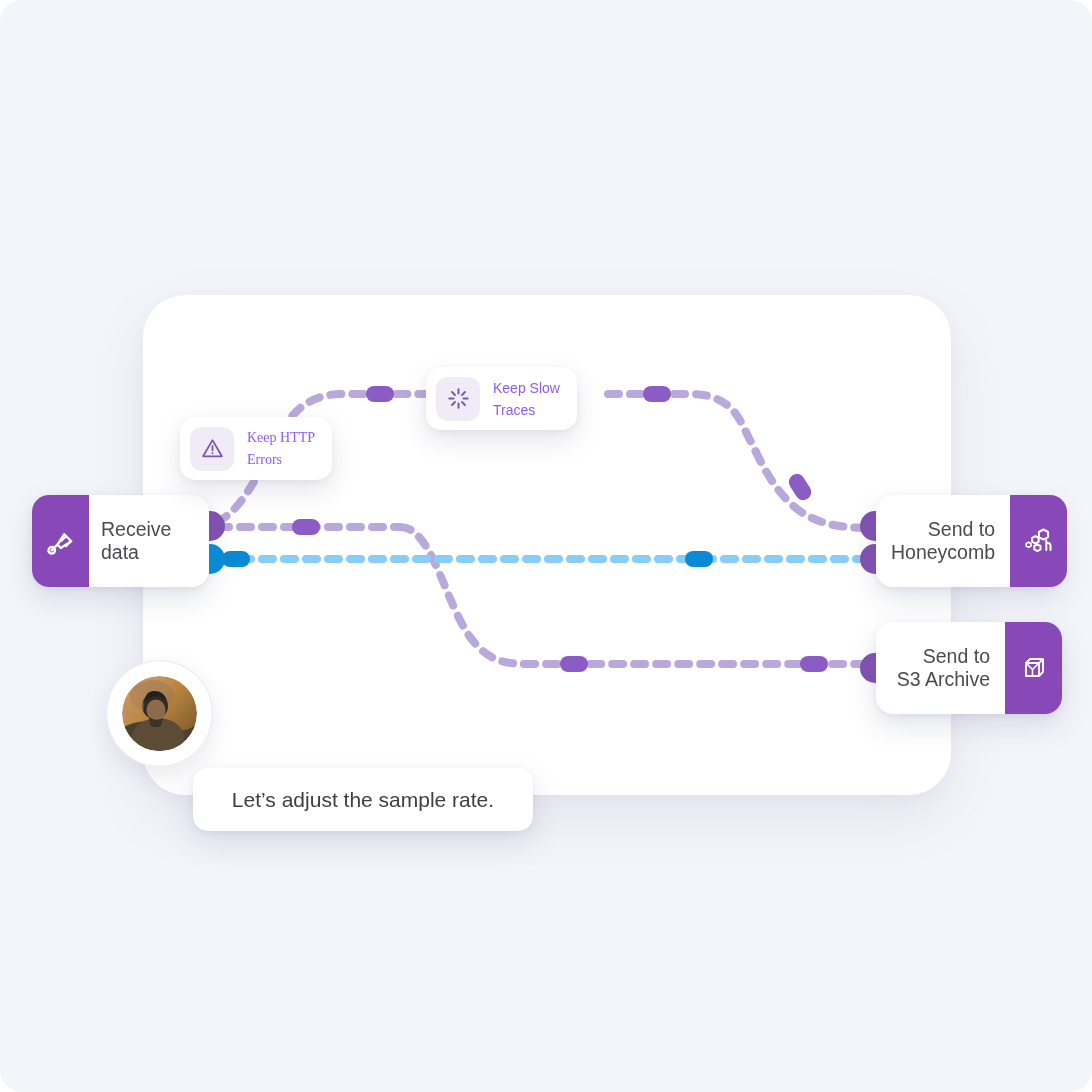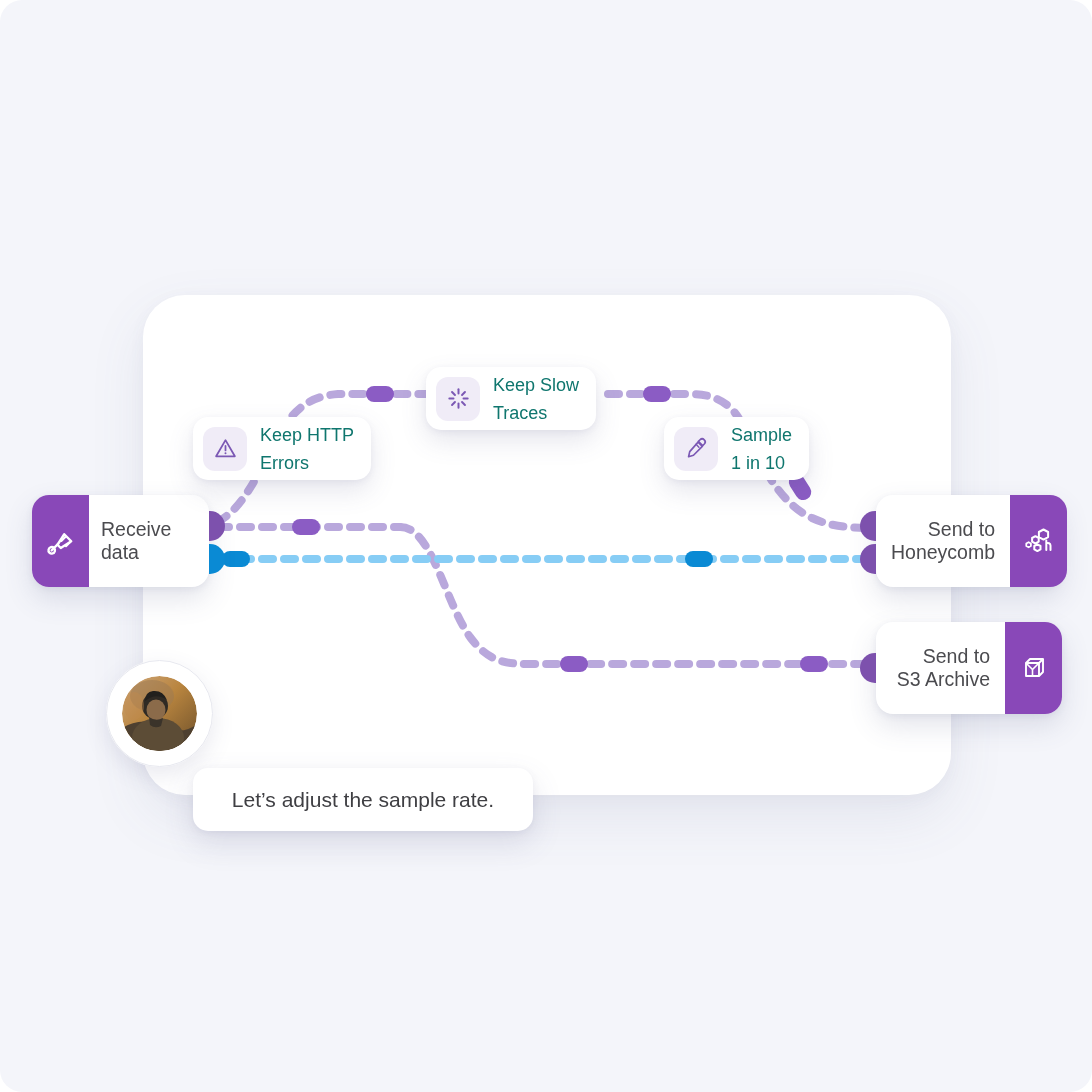--- a/index.html
+++ b/index.html
@@ -139,27 +139,27 @@
     height: 44px;
     flex: 0 0 44px;
     border-radius: 12px;
     background: #f0ecf7;
     display: flex;
     align-items: center;
     justify-content: center;
     margin-right: 13px;
   }
   .rule-label {
-    font-size: 18px;
-    line-height: 28px;
-    color: #0f766e;
+    font-size: 14px;
+    line-height: 22px;
+    color: #8b5cf6;
     white-space: pre-line;
   }
 
-  #node-http   { left: 193px; top: 417px; }
+  #node-http   { left: 180px; top: 417px; font-family: Liberation Serif, serif; }
   #node-slow   { left: 426px; top: 367px; }
   #node-sample { left: 664px; top: 417px; }
 
   
   #avatar-wrap {
     position: absolute;
     left: 106px;
     top: 660px;
     width: 107px;
     height: 107px;
@@ -333,31 +333,20 @@
           <line x1="5.8" y1="18.2" x2="8.6" y2="15.4"></line>
           <line x1="3.2" y1="12" x2="7.2" y2="12"></line>
           <line x1="5.8" y1="5.8" x2="8.6" y2="8.6"></line>
         </g>
       </svg>
     </div>
     <div class="rule-label">Keep Slow
 Traces</div>
   </div>
 
-  <div class="rule-node" id="node-sample">
-    <div class="rule-icon">
-      <svg width="25" height="25" viewBox="0 0 24 24" fill="none">
-        <path d="M15.4 3.6 a2.9 2.9 0 0 1 4.1 4.1 l-1.6 1.6 l-4.1 -4.1 Z" stroke="#7b58b4" stroke-width="1.6" stroke-linejoin="round" fill="none"></path>
-        <path d="M13.5 5.9 L17.6 10 L9.1 18.5 L4.4 19.9 L5.5 15 Z" stroke="#7b58b4" stroke-width="1.6" stroke-linejoin="round" fill="none"></path>
-        <path d="M11.6 8 L14.3 10.7" stroke="#7b58b4" stroke-width="1.4" stroke-linecap="round"></path>
-      </svg>
-    </div>
-    <div class="rule-label">Sample
-1 in 10</div>
-  </div>
 
   <div id="avatar-wrap">
     <div id="avatar-ring"></div>
     <div id="avatar-photo">
       <svg width="75" height="75" viewBox="0 0 75 75">
         <defs>
           <linearGradient id="bgGrad" x1="0" y1="0" x2="1" y2="1">
             <stop offset="0%" stop-color="#cfa87e"></stop>
             <stop offset="45%" stop-color="#b9853f"></stop>
             <stop offset="100%" stop-color="#6c4f2a"></stop>

